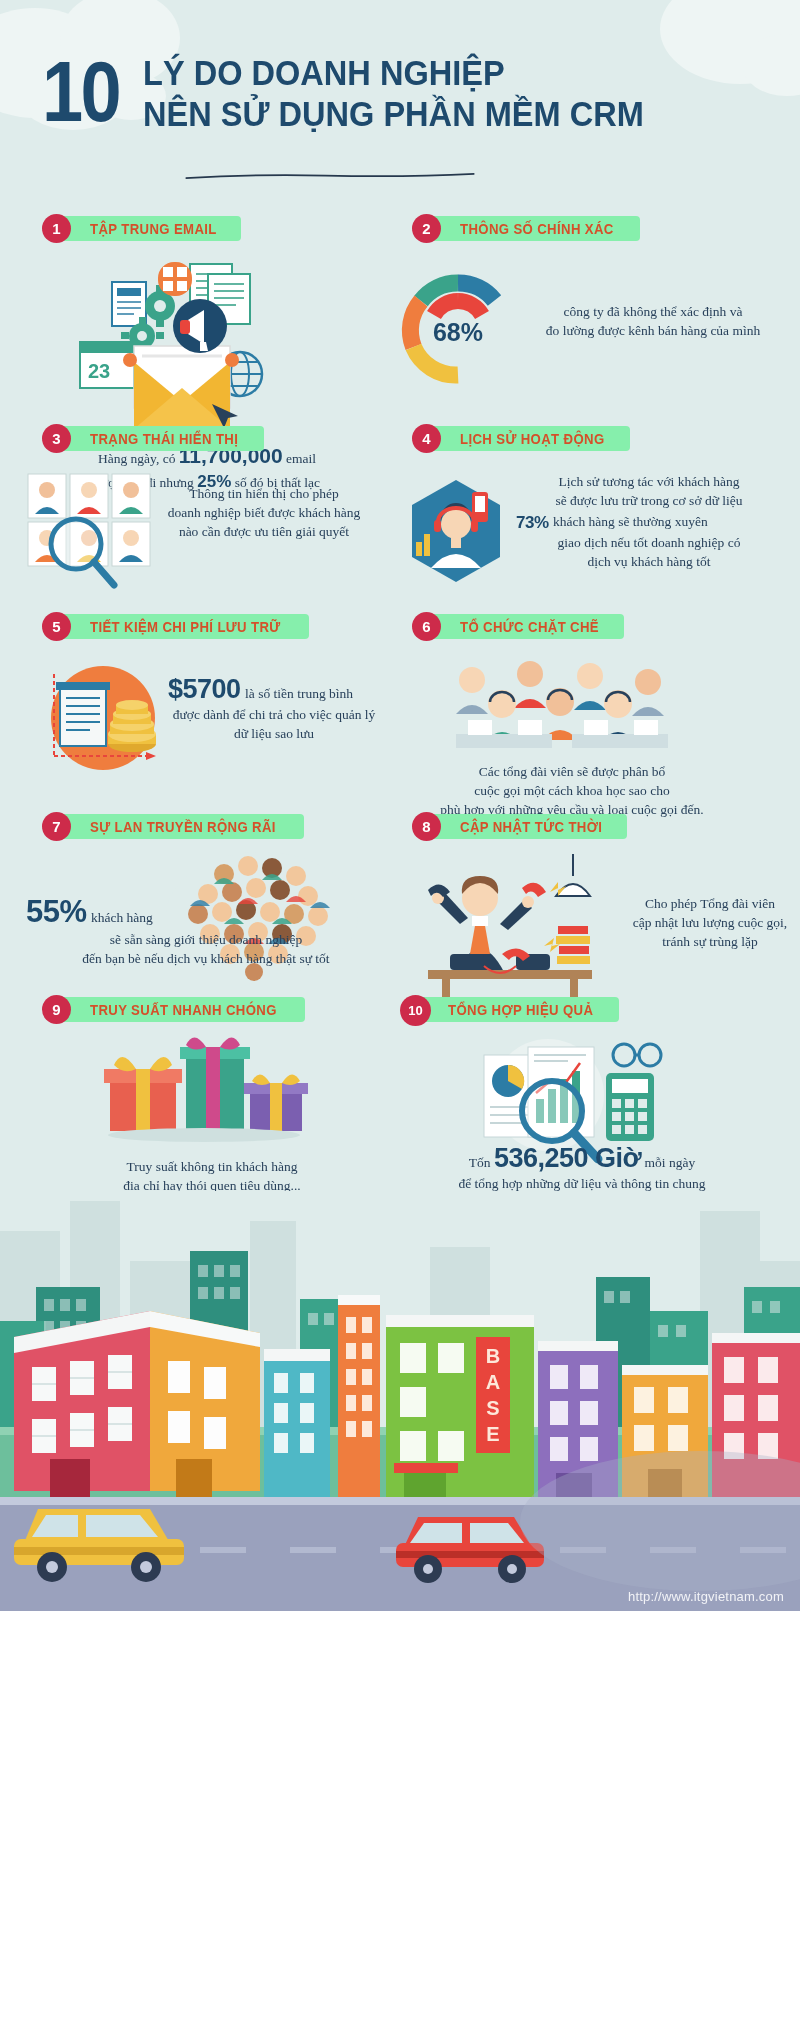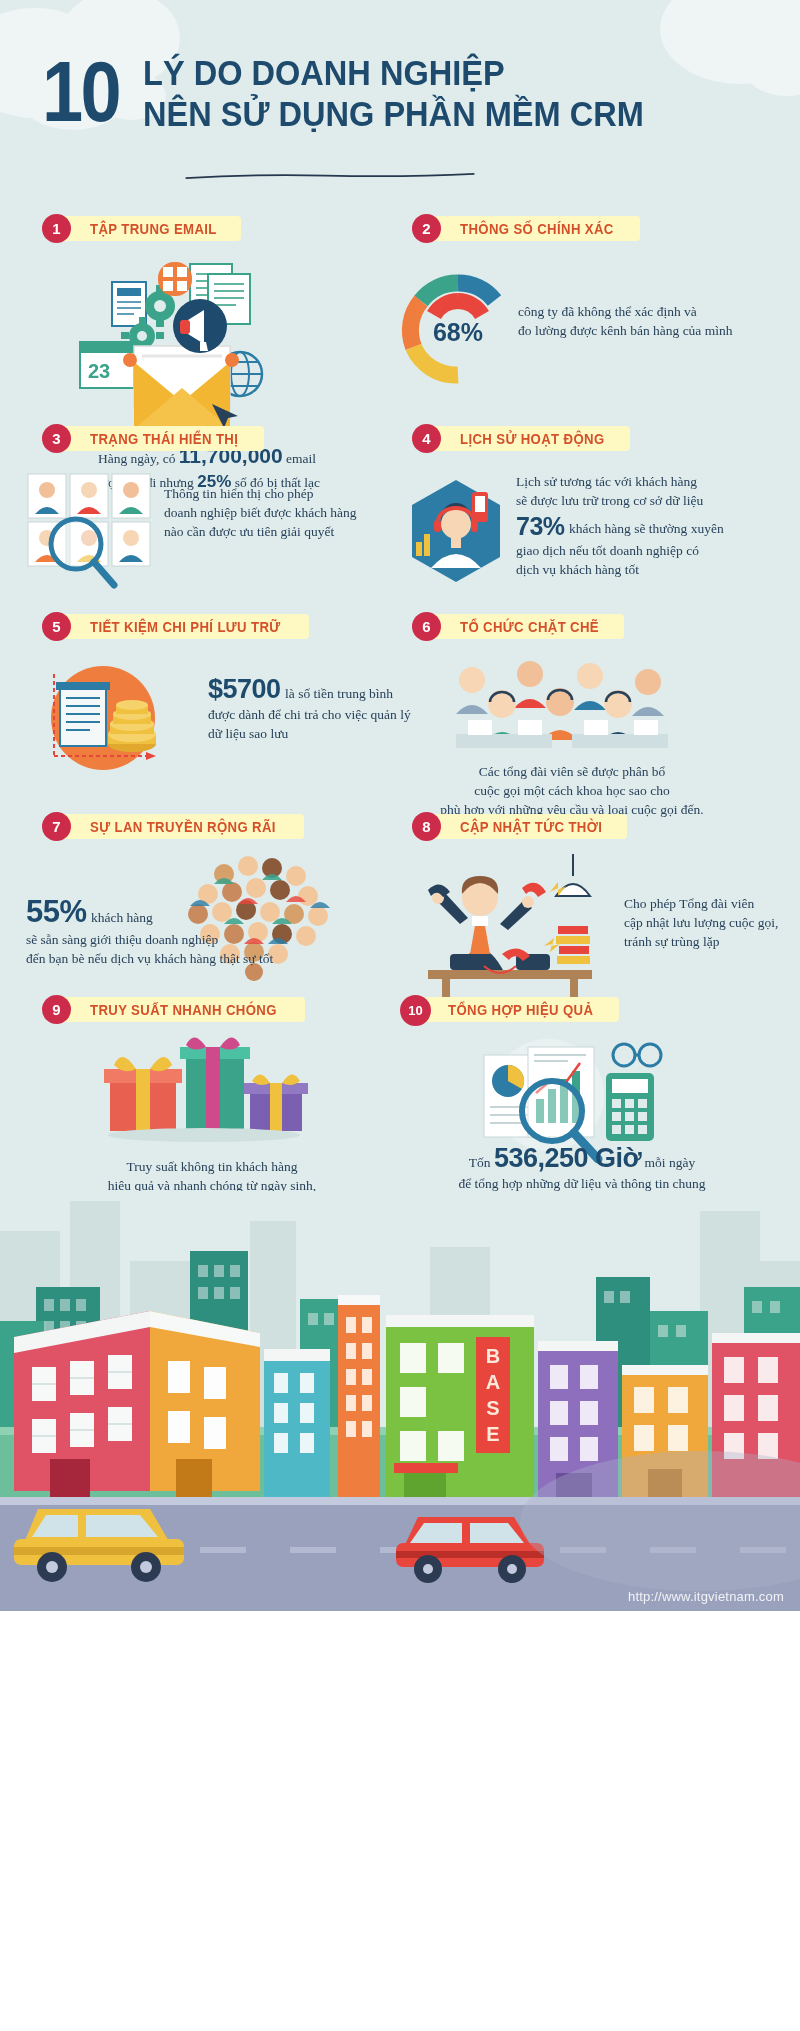--- a/index.html
+++ b/index.html
@@ -50,21 +50,21 @@
 
   
   .item { position: absolute; }
   .badge {
     display: flex; align-items: center;
     height: 29px;
     width: max-content;
     position: relative;
   }
   .badge-pill {
-    background: #fef9c3;
+    background: #86efac;
     height: 25px;
     border-radius: 4px;
     display: flex; align-items: center;
     padding: 0 16px 0 34px;
     margin-left: 14px;
   }
   .badge-num {
     position: absolute; left: 0; top: 0;
     width: 29px; height: 29px;
     border-radius: 50%;
@@ -86,20 +86,21 @@
     white-space: nowrap;
     transform: scaleX(0.94);
     transform-origin: left center;
   }
 
   .body-text {
     font-family: "Liberation Serif", "DejaVu Serif", serif;
     font-size: 13.5px;
     line-height: 19px;
     color: #28415b;
+    text-align: center;
   }
   .stat-big {
     font-family: "Liberation Sans", sans-serif;
     font-weight: 700;
     font-size: 27px;
     color: #1e4a6d;
     letter-spacing: -0.5px;
   }
   .stat-mid {
     font-family: "Liberation Sans", sans-serif;
@@ -342,21 +343,21 @@
         <rect x="28" y="62" width="6" height="22" fill="#f0c13f"></rect>
       </svg>
     </div>
 
     <div class="body-text" style="position:absolute; left:104px; top:48px; width:266px;">
       <div>Lịch sử tương tác với khách hàng</div>
       <div>sẽ được lưu trữ trong cơ sở dữ liệu</div>
     </div>
 
     <div style="position:absolute; left:104px; top:88px; width:266px;">
-      <span class="stat-big" style="font-size:25px; vertical-align:-2px;">73%</span>
+      <span class="stat-big" style="font-size:17px; vertical-align:-2px;">73%</span>
       <span class="body-text">khách hàng sẽ thường xuyên</span>
       <div class="body-text">giao dịch nếu tốt doanh nghiệp có</div>
       <div class="body-text">dịch vụ khách hàng tốt</div>
     </div>
   </div>
 
   <div class="item" style="left:42px; top:612px; width:320px;">
     <div class="badge">
       <div class="badge-num">5</div>
       <div class="badge-pill">
@@ -390,21 +391,21 @@
         </g>
 
         <g fill="none" stroke="#e8453c" stroke-width="2" stroke-dasharray="4 3">
           <path d="M14 96 L112 96"></path>
             <path d="M14 14 L14 96"></path>
         </g>
         <path d="M106 92 L116 96 L106 100 Z" fill="#e8453c"></path>
       </svg>
     </div>
 
-    <div style="position:absolute; left:126px; top:62px; width:212px;margin-left:40px;">
+    <div style="position:absolute; left:126px; top:62px; width:212px;">
       <div><span class="stat-big">$5700</span>
            <span class="body-text">là số tiền trung bình</span></div>
       <div class="body-text">được dành để chi trả cho việc quản lý</div>
       <div class="body-text">dữ liệu sao lưu</div>
     </div>
   </div>
 
   <div class="item" style="left:412px; top:612px; width:360px;">
     <div class="badge">
       <div class="badge-num">6</div>
@@ -615,21 +616,20 @@
         <rect x="176" y="46" width="12" height="48" fill="#f0c13f"></rect>
         <path d="M176 46 q-10 -16 -18 -2 q8 7 18 2 z" fill="#f0c13f"></path>
         <path d="M188 46 q10 -16 18 -2 q-8 7 -18 2 z" fill="#f0c13f"></path>
 
         <ellipse cx="110" cy="98" rx="96" ry="7" fill="#cfe0df"></ellipse>
       </svg>
     </div>
 
     <div class="body-text" style="position:absolute; left:-10px; top:162px; width:360px; text-align:center;">
       <div>Truy suất không tin khách hàng</div>
-      <div>hiệu quả và nhanh chóng từ ngày sinh,</div>
       <div>địa chỉ hay thói quen tiêu dùng...</div>
     </div>
   </div>
 
   <div class="item" style="left:400px; top:995px; width:370px;">
     <div class="badge">
       <div class="badge-num wide">10</div>
       <div class="badge-pill">
         <span class="badge-label">TỔNG HỢP HIỆU QUẢ</span>
       </div>

